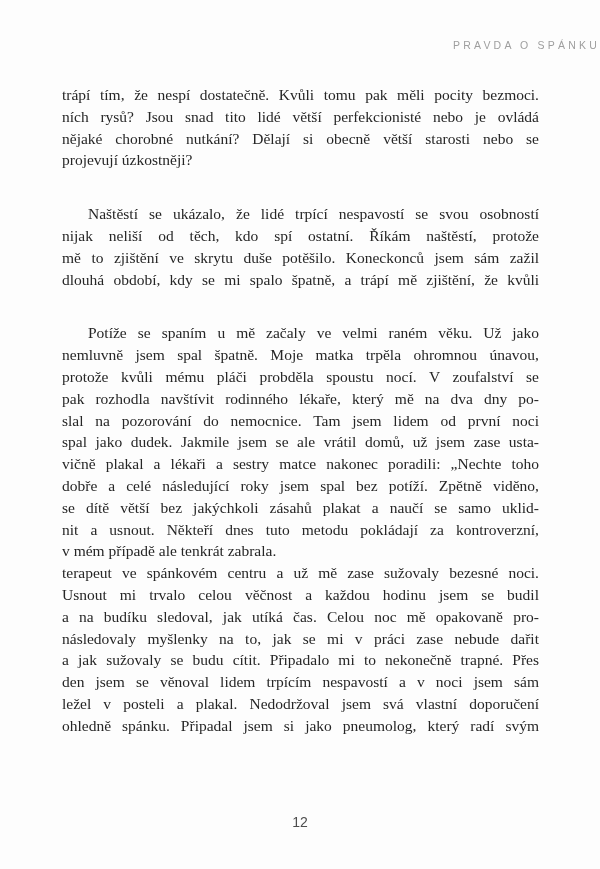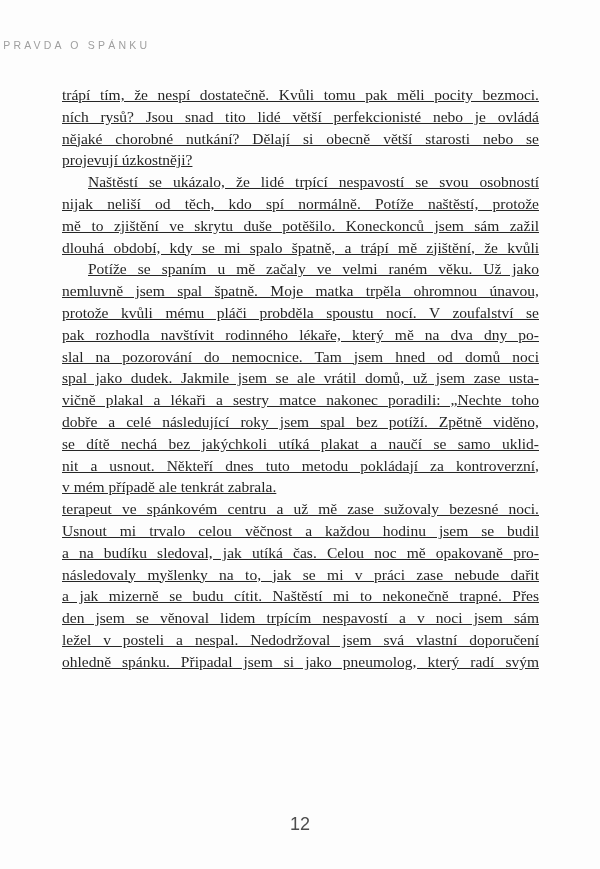--- a/index.html
+++ b/index.html
@@ -13,90 +13,90 @@
     height: 869px;
     background: #fdfdfd;
     overflow: hidden;
     font-family: "Liberation Serif", serif;
   }
   .running-head {
     position: absolute;
     top: 39px;
     left: 0;
     width: 600px;
-    text-align: left;
+    text-align: right;
     font-family: "Liberation Sans", sans-serif;
     font-size: 10.5px;
     letter-spacing: 3.2px;
     color: #9e9e9e;
     text-indent: 3.2px; 
   }
   .body-text {
     position: absolute;
     top: 84px;
     left: 62px;
     width: 477px;
     color: #262626;
     font-size: 15.5px;
     line-height: 21.8px;
   }
   .line {
     height: 21.8px;
     overflow: hidden;
     text-align: justify;
     text-align-last: justify;
-    text-decoration: underline;
   }
   .line.para-end {
     text-align-last: left;
   }
   .line.indented {
     text-indent: 26px;
+    margin-top: 32px;
   }
   .page-number {
     position: absolute;
     top: 814px;
     left: 0;
     width: 600px;
     text-align: center;
     font-family: "Liberation Sans", sans-serif;
-    font-size: 18px;
+    font-size: 14px;
     color: #4d4d4d;
   }
 </style>
 </head>
 <body>
 
 <div class="page">
   <div class="running-head">PRAVDA O SPÁNKU</div>
 
   <div class="body-text">
       <div class="line">trápí tím, že nespí dostatečně. Kvůli tomu pak měli pocity bezmoci.</div>
       <div class="line">ních rysů? Jsou snad tito lidé větší perfekcionisté nebo je ovládá</div>
       <div class="line">nějaké chorobné nutkání? Dělají si obecně větší starosti nebo se</div>
       <div class="line para-end">projevují úzkostněji?</div>
       <div class="line indented">Naštěstí se ukázalo, že lidé trpící nespavostí se svou osobností</div>
-      <div class="line">nijak neliší od těch, kdo spí normálně. Potíže naštěstí, protože</div>
+      <div class="line">nijak neliší od těch, kdo spí ostatní. Říkám naštěstí, protože</div>
       <div class="line">mě to zjištění ve skrytu duše potěšilo. Koneckonců jsem sám zažil</div>
       <div class="line">dlouhá období, kdy se mi spalo špatně, a trápí mě zjištění, že kvůli</div>
       <div class="line indented">Potíže se spaním u mě začaly ve velmi raném věku. Už jako</div>
       <div class="line">nemluvně jsem spal špatně. Moje matka trpěla ohromnou únavou,</div>
       <div class="line">protože kvůli mému pláči probděla spoustu nocí. V zoufalství se</div>
       <div class="line">pak rozhodla navštívit rodinného lékaře, který mě na dva dny po-</div>
-      <div class="line">slal na pozorování do nemocnice. Tam jsem hned od domů noci</div>
+      <div class="line">slal na pozorování do nemocnice. Tam jsem lidem od první noci</div>
       <div class="line">spal jako dudek. Jakmile jsem se ale vrátil domů, už jsem zase usta-</div>
       <div class="line">vičně plakal a lékaři a sestry matce nakonec poradili: „Nechte toho</div>
       <div class="line">dobře a celé následující roky jsem spal bez potíží. Zpětně viděno,</div>
-      <div class="line">se dítě nechá bez jakýchkoli utíká plakat a naučí se samo uklid-</div>
+      <div class="line">se dítě větší bez jakýchkoli zásahů plakat a naučí se samo uklid-</div>
       <div class="line">nit a usnout. Někteří dnes tuto metodu pokládají za kontroverzní,</div>
       <div class="line para-end">v mém případě ale tenkrát zabrala.</div>
       <div class="line">terapeut ve spánkovém centru a už mě zase sužovaly bezesné noci.</div>
       <div class="line">Usnout mi trvalo celou věčnost a každou hodinu jsem se budil</div>
       <div class="line">a na budíku sledoval, jak utíká čas. Celou noc mě opakovaně pro-</div>
       <div class="line">následovaly myšlenky na to, jak se mi v práci zase nebude dařit</div>
-      <div class="line">a jak mizerně se budu cítit. Naštěstí mi to nekonečně trapné. Přes</div>
+      <div class="line">a jak sužovaly se budu cítit. Připadalo mi to nekonečně trapné. Přes</div>
       <div class="line">den jsem se věnoval lidem trpícím nespavostí a v noci jsem sám</div>
-      <div class="line">ležel v posteli a nespal. Nedodržoval jsem svá vlastní doporučení</div>
+      <div class="line">ležel v posteli a plakal. Nedodržoval jsem svá vlastní doporučení</div>
       <div class="line">ohledně spánku. Připadal jsem si jako pneumolog, který radí svým</div>
     </div>
 
   <div class="page-number">12</div>
 </div>
 
 </body></html>

